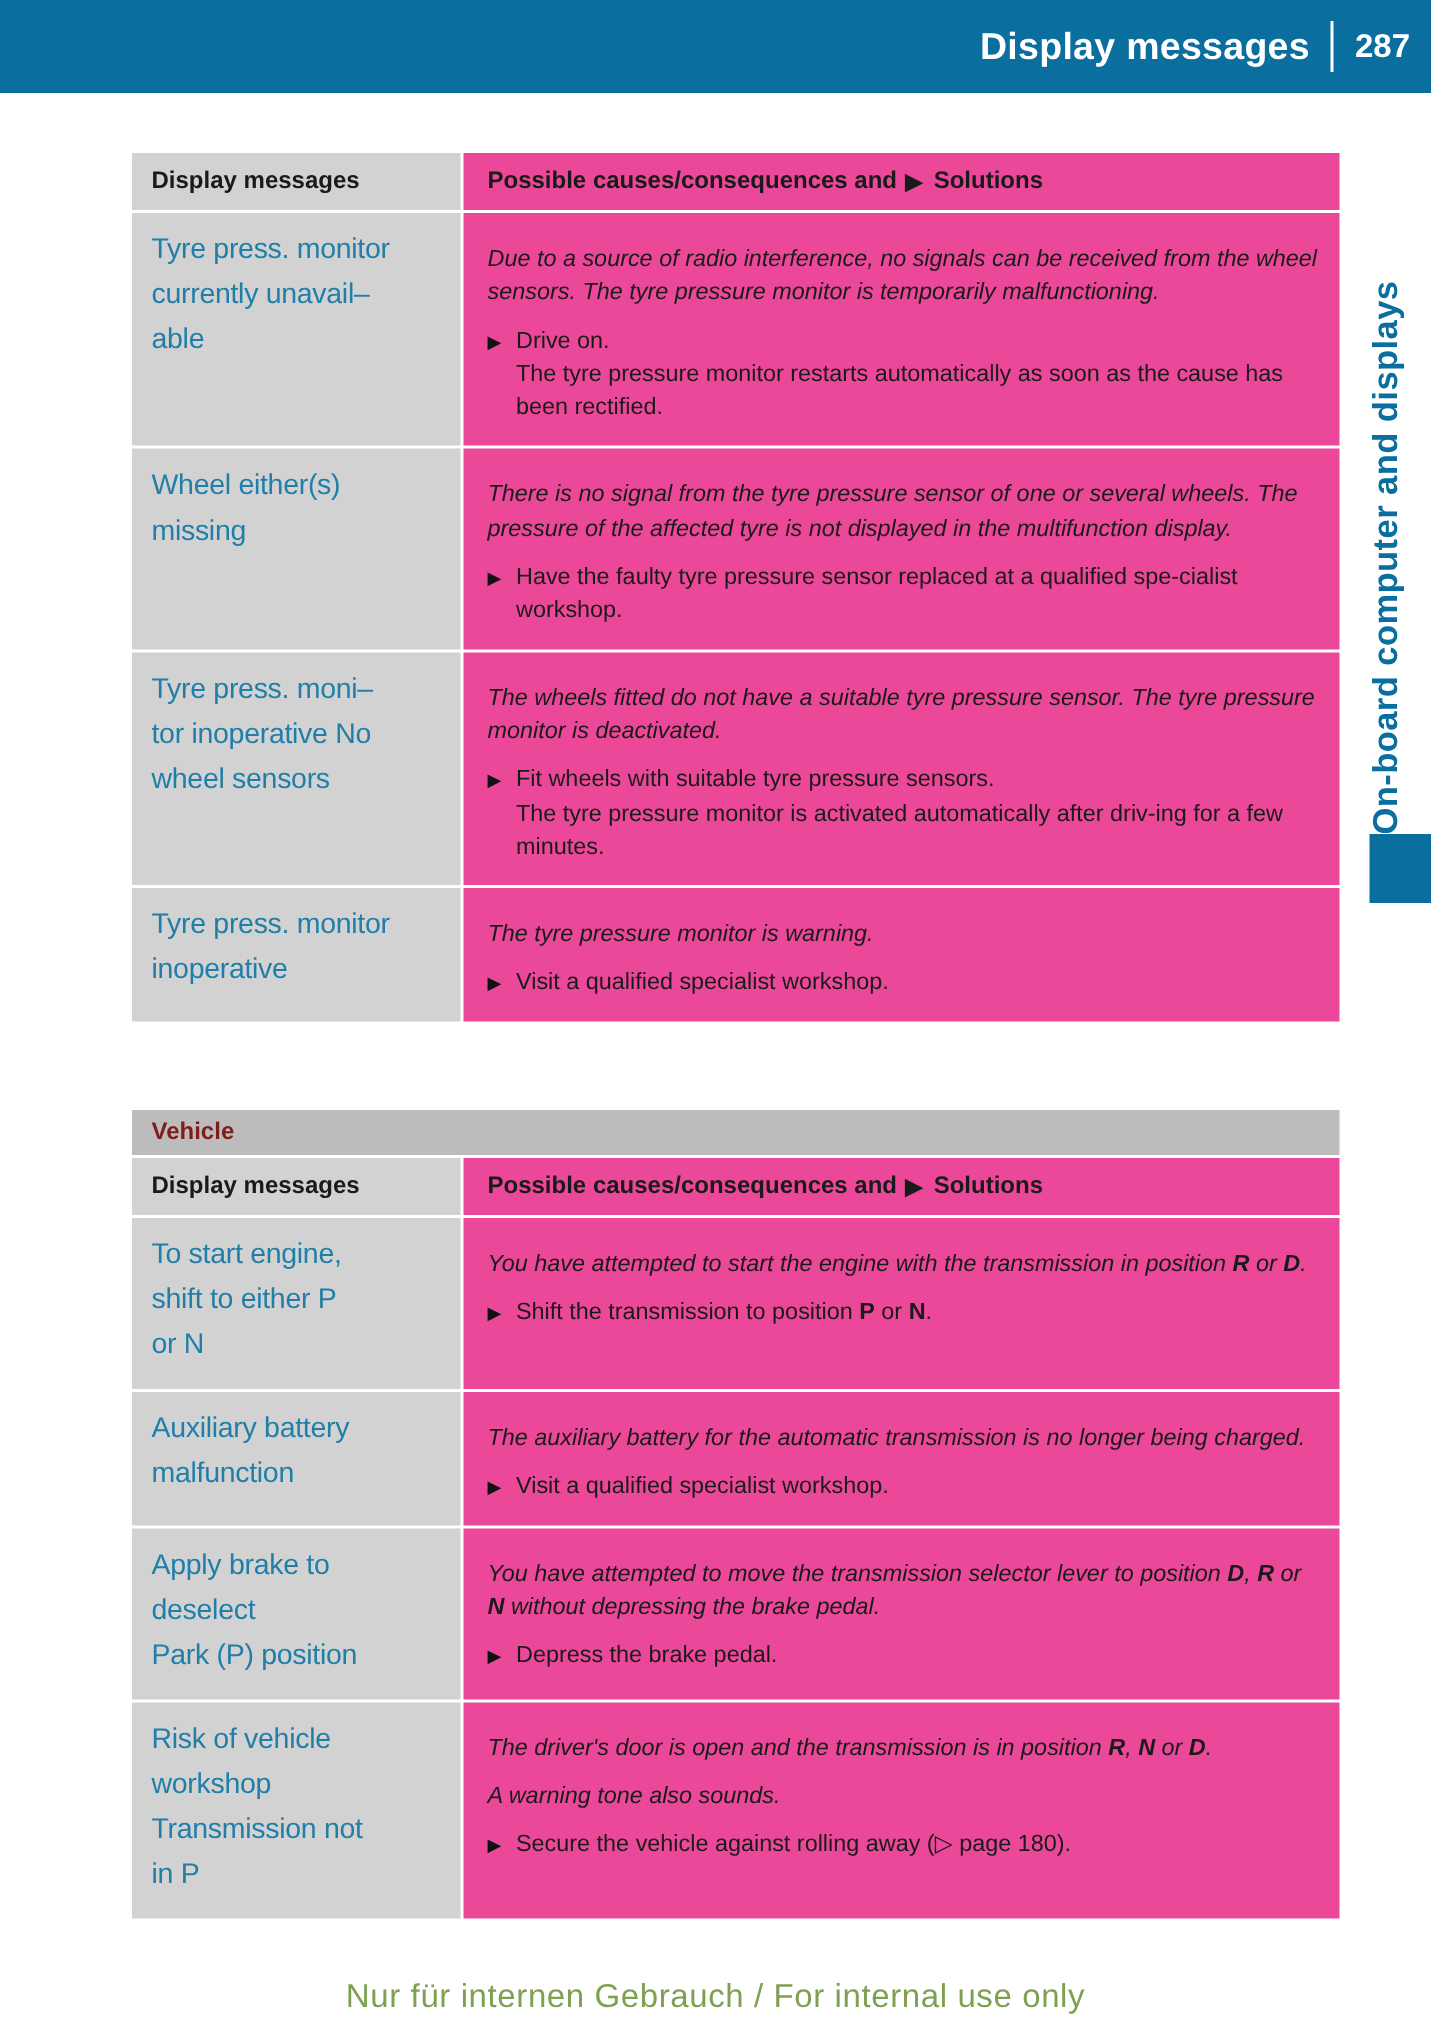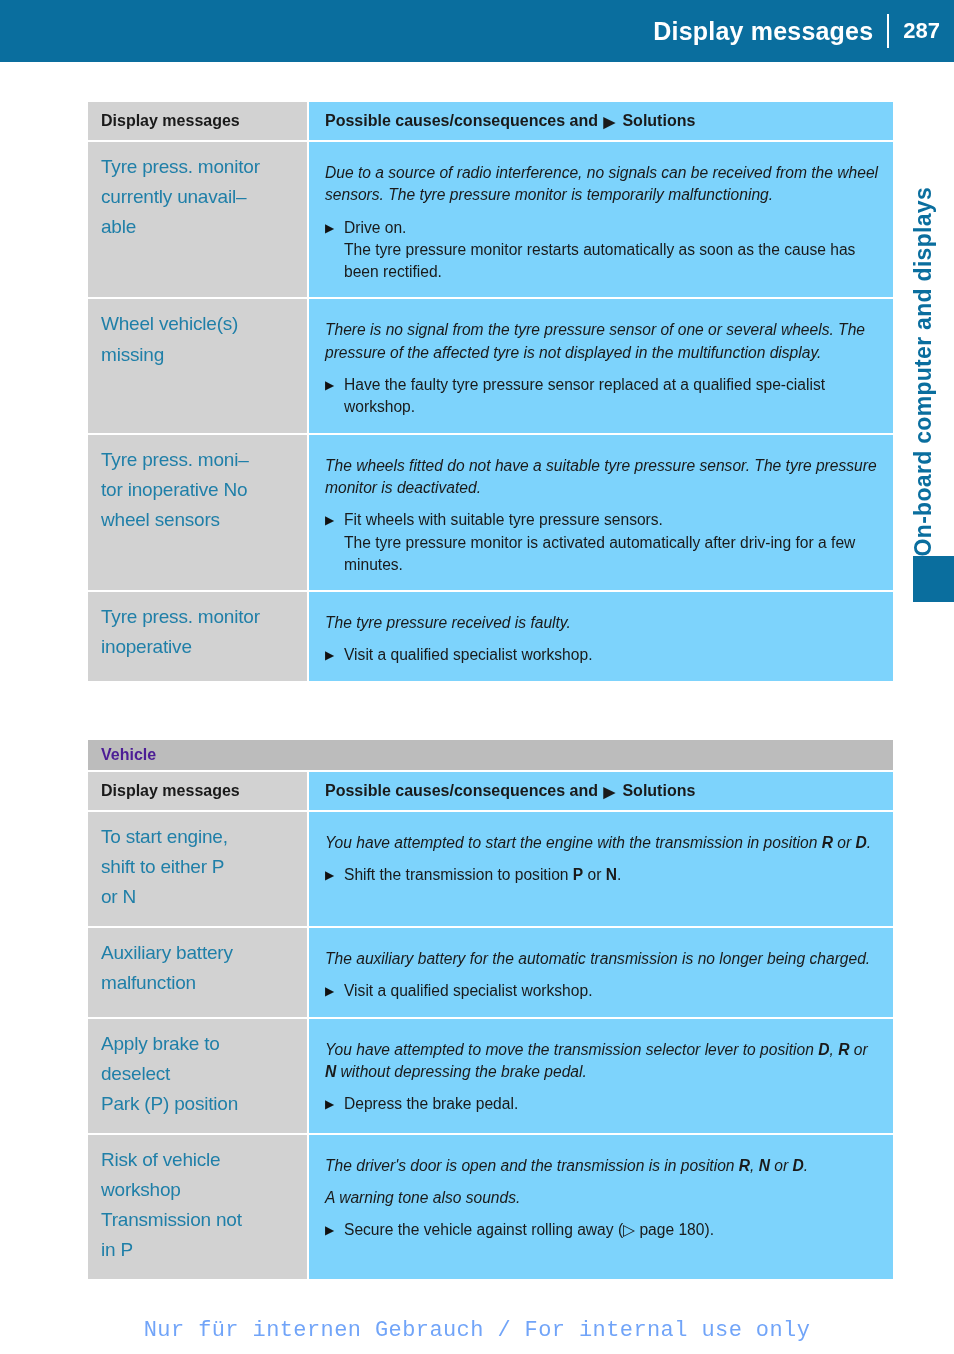--- a/index.html
+++ b/index.html
@@ -94,21 +94,21 @@
   #table-vehicle { top: 740px; }
 
   .section-bar {
     background: #bcbcbc;
     height: 30px;
     display: flex;
     align-items: center;
     padding-left: 13px;
     font-size: 16px;
     font-weight: bold;
-    color: #4c1d95;
+    color: #7f1d1d;
     box-sizing: border-box;
     text-align: right;
   }
 
   .row {
     display: flex;
     width: 100%;
     align-items: stretch;
     margin-bottom: 2px;
   }
@@ -116,21 +116,21 @@
 
   .col-left {
     width: 219px;
     flex: 0 0 219px;
     background: #d2d2d2;
     box-sizing: border-box;
     padding: 10px 10px 14px 13px;
   }
   .col-right {
     flex: 1 1 auto;
-    background: #7dd3fc;
+    background: #ec4899;
     box-sizing: border-box;
     padding: 20px 14px 14px 16px;
     margin-left: 2px;
   }
 
   
   .row-head .col-left,
   .row-head .col-right {
     padding-top: 9px;
     padding-bottom: 9px;
@@ -193,24 +193,24 @@
   b { font-weight: bold; }
 
   
   .footer-mark {
     position: absolute;
     left: 0;
     top: 1318px;
     width: 954px;
     text-align: center;
     font-size: 22px;
-    color: #3b82f6;
+    color: #4d7c0f;
     opacity: 0.72;
     letter-spacing: 0.4px;
-    font-family: Liberation Mono, monospace;
+    font-family: Liberation Sans, sans-serif;
   }
 </style>
 </head>
 <body>
 
 <div class="header-band">
   <div class="header-inner">
     <div class="header-title">Display messages</div>
     <div class="header-divider"></div>
     <div class="header-page">287</div>
@@ -237,21 +237,21 @@
 currently unavail–
 able</div>
       </div>
       <div class="col-right">
         <p class="para">Due to a source of radio interference, no signals can be received from the wheel sensors. The tyre pressure monitor is temporarily malfunctioning.</p>
         <p class="step">Drive on.<span class="cont">The tyre pressure monitor restarts automatically as soon as the cause has been rectified.</span></p>
       </div>
     </div>
     <div class="row">
       <div class="col-left">
-        <div class="msg">Wheel vehicle(s)
+        <div class="msg">Wheel either(s)
 missing</div>
       </div>
       <div class="col-right">
         <p class="para">There is no signal from the tyre pressure sensor of one or several wheels. The pressure of the affected tyre is not displayed in the multifunction display.</p>
         <p class="step">Have the faulty tyre pressure sensor replaced at a qualified spe-cialist workshop.</p>
       </div>
     </div>
     <div class="row">
       <div class="col-left">
         <div class="msg">Tyre press. moni–
@@ -262,21 +262,21 @@
         <p class="para">The wheels fitted do not have a suitable tyre pressure sensor. The tyre pressure monitor is deactivated.</p>
         <p class="step">Fit wheels with suitable tyre pressure sensors.<span class="cont">The tyre pressure monitor is activated automatically after driv-ing for a few minutes.</span></p>
       </div>
     </div>
     <div class="row">
       <div class="col-left">
         <div class="msg">Tyre press. monitor
 inoperative</div>
       </div>
       <div class="col-right">
-        <p class="para">The tyre pressure received is faulty.</p>
+        <p class="para">The tyre pressure monitor is warning.</p>
         <p class="step">Visit a qualified specialist workshop.</p>
       </div>
     </div>
   </div>
 <div class="table" id="table-vehicle">
     <div class="section-bar">Vehicle</div>
     <div style="height:2px"></div>
     <div class="row row-head">
       <div class="col-left">
         <div class="hdr-text">Display messages</div>

